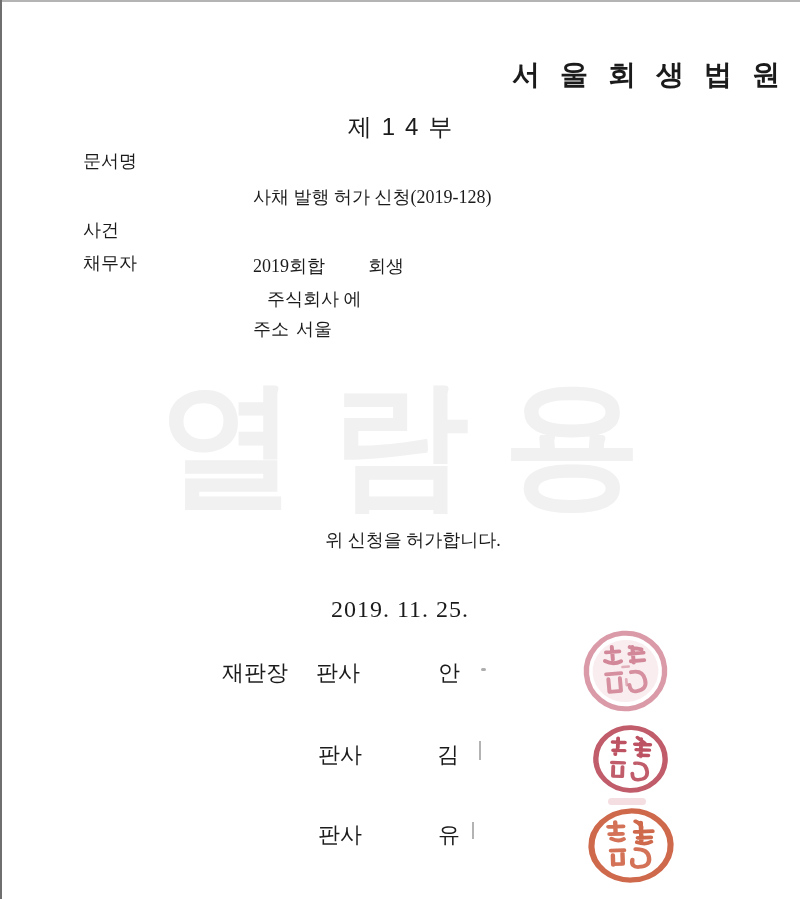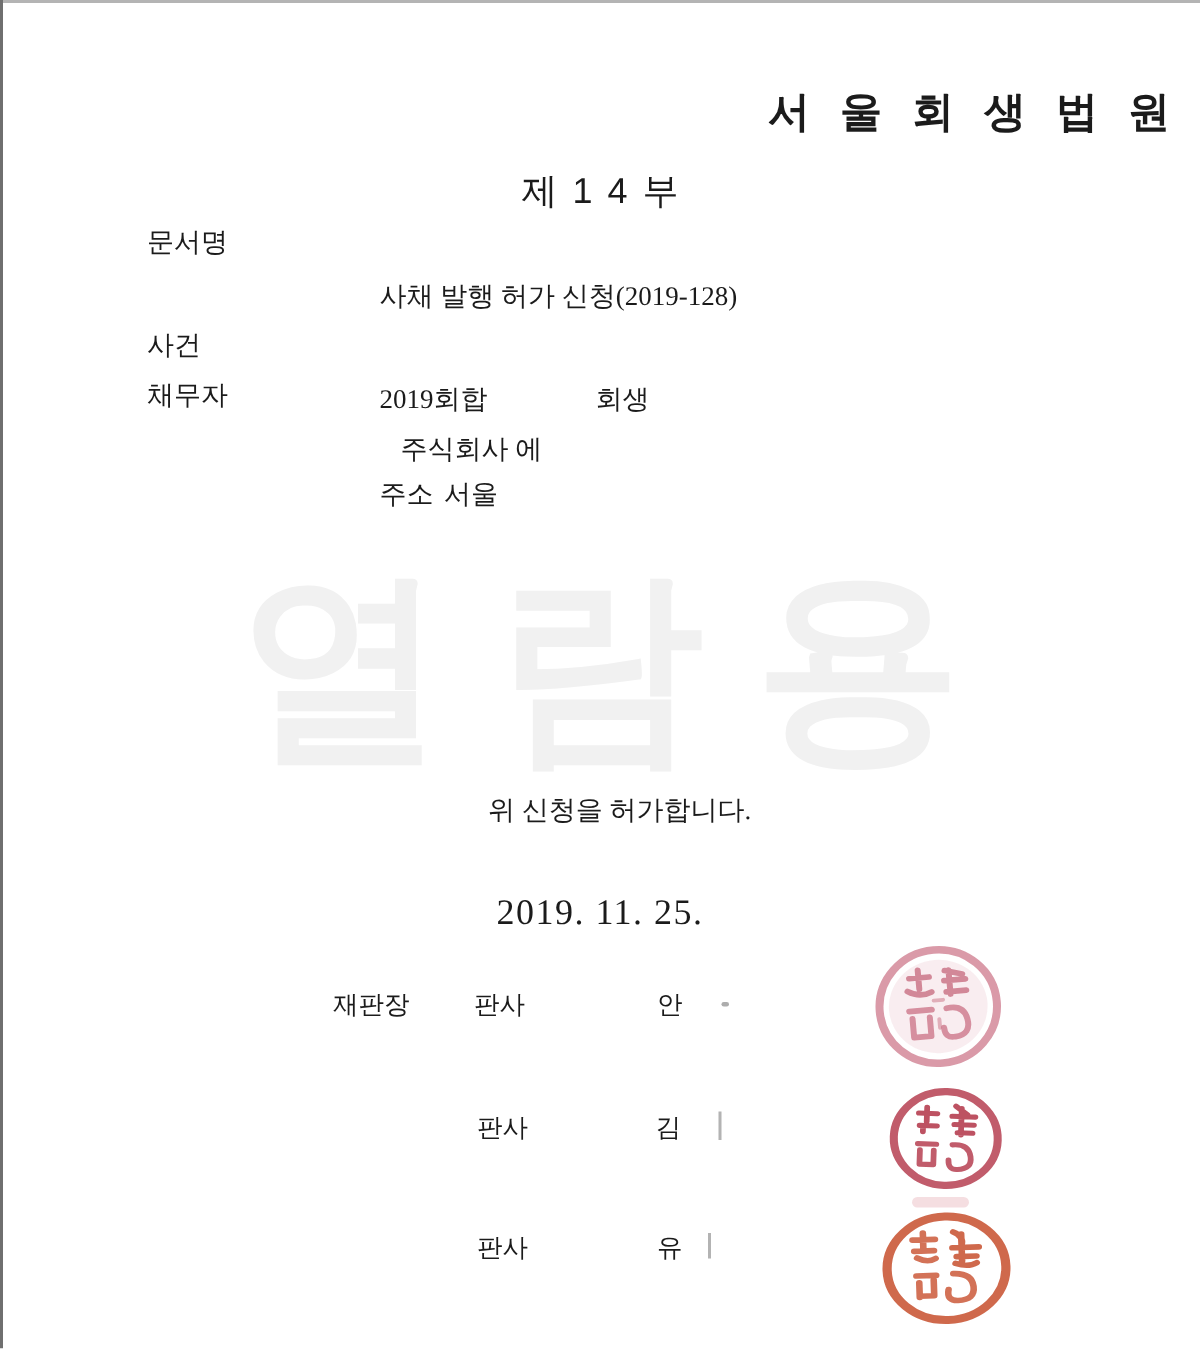--- a/index.html
+++ b/index.html
@@ -24,28 +24,28 @@
   }
   .division{
     position:absolute;top:111px;left:0;width:100%;margin:0;text-align:center;
     font-size:24px;font-weight:normal;letter-spacing:10px;text-indent:10px;
     font-family:"Liberation Sans","DejaVu Sans",sans-serif;white-space:nowrap;
   }
   
   .frow{position:absolute;left:0;width:100%;height:26px;}
   .flabel{
     position:absolute;left:83px;width:87px;display:inline-block;
-    font-size:18px;text-align:justify;text-align-last:justify;white-space:nowrap;margin-left:15px;
+    font-size:18px;text-align:justify;text-align-last:justify;white-space:nowrap;
   }
   .fvalue{position:absolute;font-size:18px;white-space:nowrap;margin-top:36px;}
   
   .approval{position:absolute;top:528px;left:13px;width:100%;text-align:center;font-size:18px;}
   .date{position:absolute;top:596px;left:0;width:100%;text-align:center;font-size:24px;letter-spacing:1px;}
   
-  .sig-text{position:absolute;font-size:17px;white-space:nowrap;}
+  .sig-text{position:absolute;font-size:22px;white-space:nowrap;}
   
   .artifact-dot{position:absolute;width:5px;height:3px;background:#8a8a8a;border-radius:2px;opacity:.7;}
   .artifact-vbar{position:absolute;width:2px;background:#9a9a9a;opacity:.75;}
   
   .seal{position:absolute;}
   .seal svg{width:100%;height:100%;display:block;}
   .seal-1{transform:rotate(-5deg);opacity:.88;}
   .seal-2{transform:rotate(2deg);opacity:.95;}
   .seal-3{transform:rotate(-2deg);opacity:.95;}
   .seal-smudge{
@@ -65,21 +65,21 @@
 <h2 class="division">제14부</h2>
 
 <div class="frow" style="top:149px">
   <span class="flabel">문서명</span>
   <span class="fvalue" style="left:253px">사채 발행 허가 신청(2019-128)</span>
 </div>
 
 <div class="frow" style="top:218px">
   <span class="flabel">사건</span>
   <span class="fvalue" style="left:253px">2019회합</span>
-  <span class="fvalue" style="left:397px">회생</span>
+  <span class="fvalue" style="left:368px">회생</span>
 </div>
 
 <div class="frow" style="top:251px">
   <span class="flabel">채무자</span>
   <span class="fvalue" style="left:267px">주식회사 에</span>
 </div>
 
 <div class="frow" style="top:281px">
   <span class="fvalue" style="left:253px">주소</span>
   <span class="fvalue" style="left:296px">서울</span>

